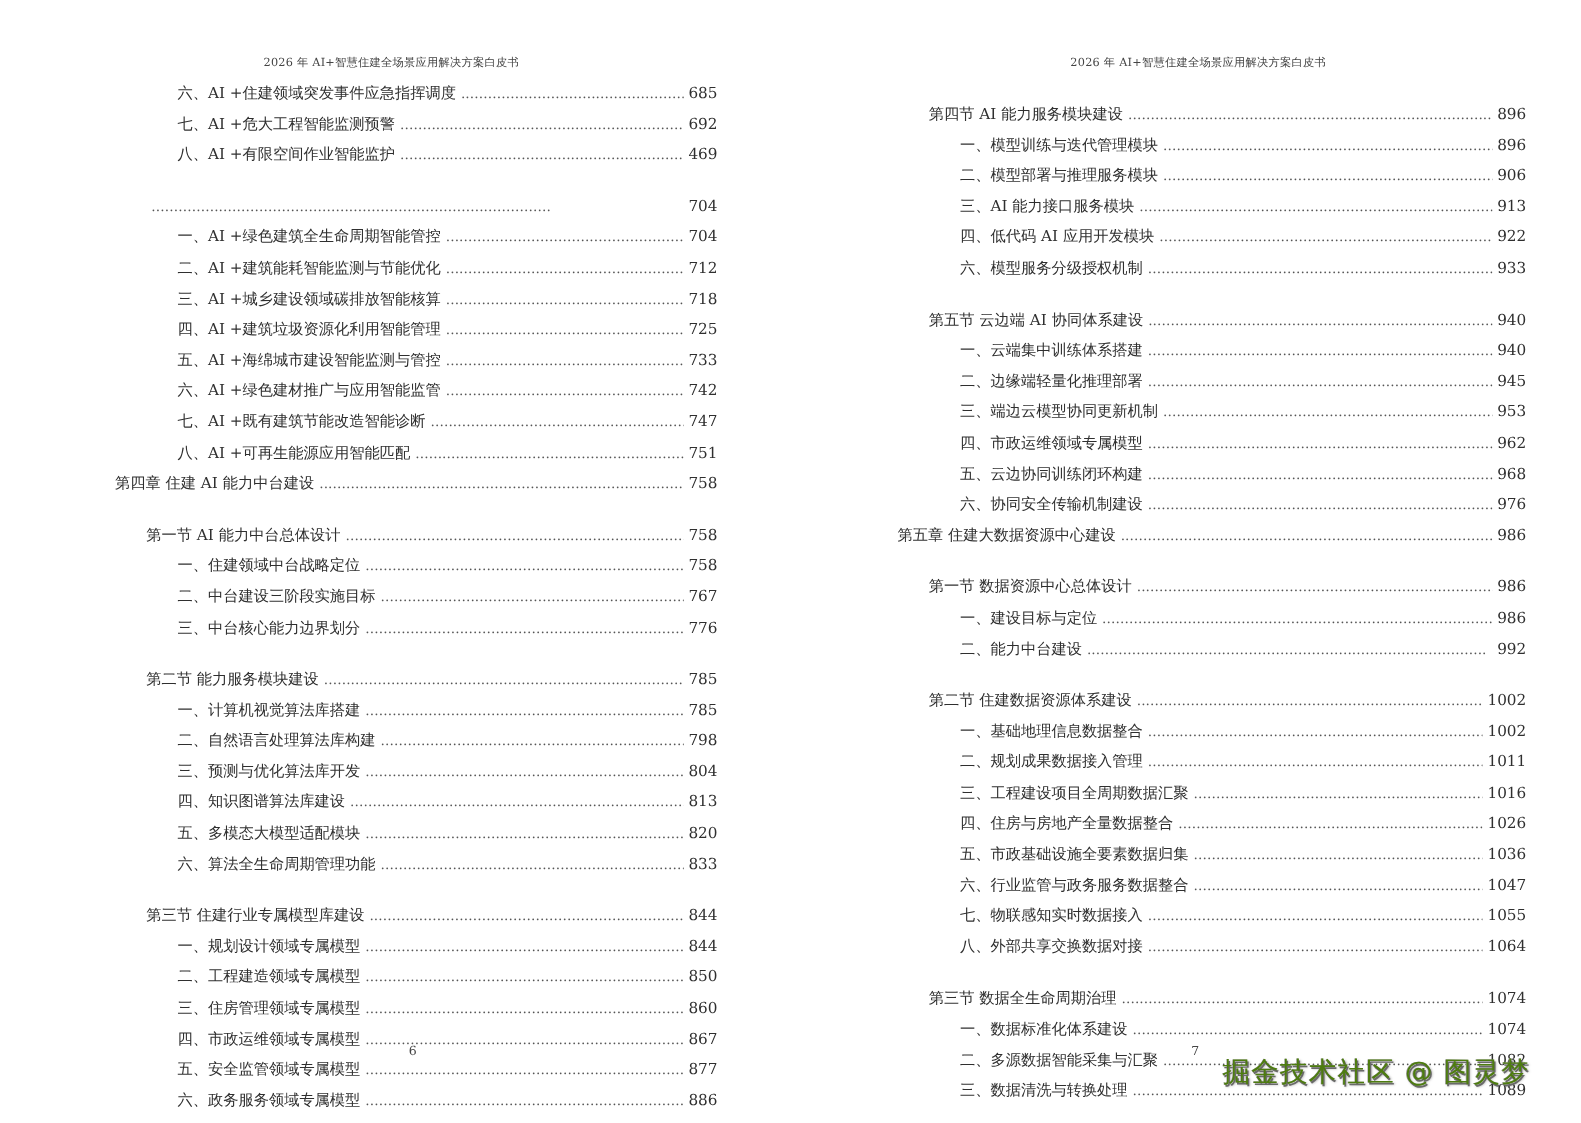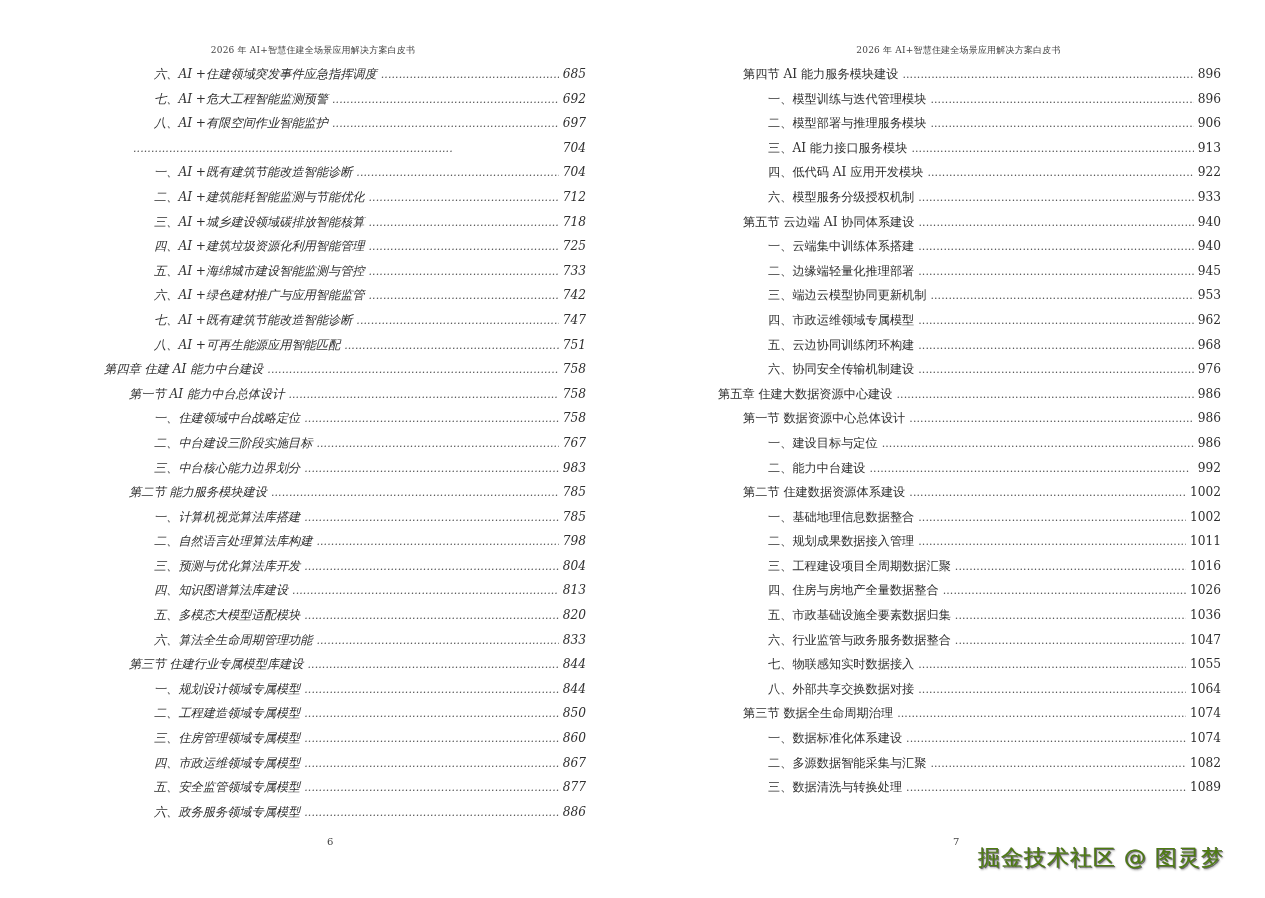--- a/index.html
+++ b/index.html
@@ -10,28 +10,28 @@
   .page { position: absolute; top: 0; height: 806px; }
   .page.left { left: 0; width: 632px; }
   .page.right { left: 632px; width: 633px; }
   .header {
     position: absolute; top: 44px; left: 0; width: 100%; text-align: center;
     font-size: 9px; color: #444; letter-spacing: 0.2px;
   }
   .page.left .header { left: -3px; }
   .page.right .header { left: 10px; }
   .toc { position: absolute; top: 62px; }
-  .page.left .toc { left: 104px; width: 482px; font-style: italic; }
+  .page.left .toc { left: 92px; width: 482px; }
   .page.right .toc { left: 86px; width: 503px; }
   .toc-row {
     height: 24.6px; line-height: 24.6px; display: flex; align-items: baseline;
     font-size: 12.2px; color: #2f2f2f; white-space: nowrap;
   }
   .toc-row.l0 { padding-left: 0; }
-  .toc-row.l1 { padding-left: 25px; }
+  .toc-row.l1 { padding-left: 25px; margin-top: 17px; }
   .toc-row.l2 { padding-left: 50px; }
   .toc-title { flex: 0 0 auto; }
   .toc-dots {
     flex: 1 1 auto; overflow: hidden; margin: 0 4px; color: #555; letter-spacing: 2.6px;
     font-size: 11px;
   }
   .toc-dots::before {
     content: ". . . . . . . . . . . . . . . . . . . . . . . . . . . . . . . . . . . . . . . . . . . . . . . . . . . . . . . . . . . . . . . . . . . . . . . . . . . . . . . . . . . . . . . . .";
     letter-spacing: -1.2px; word-spacing: -1px;
   }
@@ -60,28 +60,28 @@
         <span class="toc-page">685</span>
       </div>
       <div class="toc-row l2">
         <span class="toc-title">七、AI +危大工程智能监测预警</span>
         <span class="toc-dots"></span>
         <span class="toc-page">692</span>
       </div>
       <div class="toc-row l2">
         <span class="toc-title">八、AI +有限空间作业智能监护</span>
         <span class="toc-dots"></span>
-        <span class="toc-page">697</span>
+        <span class="toc-page">469</span>
       </div>
       <div class="toc-row l1">
         <span class="toc-dots"></span>
         <span class="toc-page">704</span>
       </div>
       <div class="toc-row l2">
-        <span class="toc-title">一、AI +既有建筑节能改造智能诊断</span>
+        <span class="toc-title">一、AI +绿色建筑全生命周期智能管控</span>
         <span class="toc-dots"></span>
         <span class="toc-page">704</span>
       </div>
       <div class="toc-row l2">
         <span class="toc-title">二、AI +建筑能耗智能监测与节能优化</span>
         <span class="toc-dots"></span>
         <span class="toc-page">712</span>
       </div>
       <div class="toc-row l2">
         <span class="toc-title">三、AI +城乡建设领域碳排放智能核算</span>
@@ -129,21 +129,21 @@
         <span class="toc-page">758</span>
       </div>
       <div class="toc-row l2">
         <span class="toc-title">二、中台建设三阶段实施目标</span>
         <span class="toc-dots"></span>
         <span class="toc-page">767</span>
       </div>
       <div class="toc-row l2">
         <span class="toc-title">三、中台核心能力边界划分</span>
         <span class="toc-dots"></span>
-        <span class="toc-page">983</span>
+        <span class="toc-page">776</span>
       </div>
       <div class="toc-row l1">
         <span class="toc-title">第二节 能力服务模块建设</span>
         <span class="toc-dots"></span>
         <span class="toc-page">785</span>
       </div>
       <div class="toc-row l2">
         <span class="toc-title">一、计算机视觉算法库搭建</span>
         <span class="toc-dots"></span>
         <span class="toc-page">785</span>

